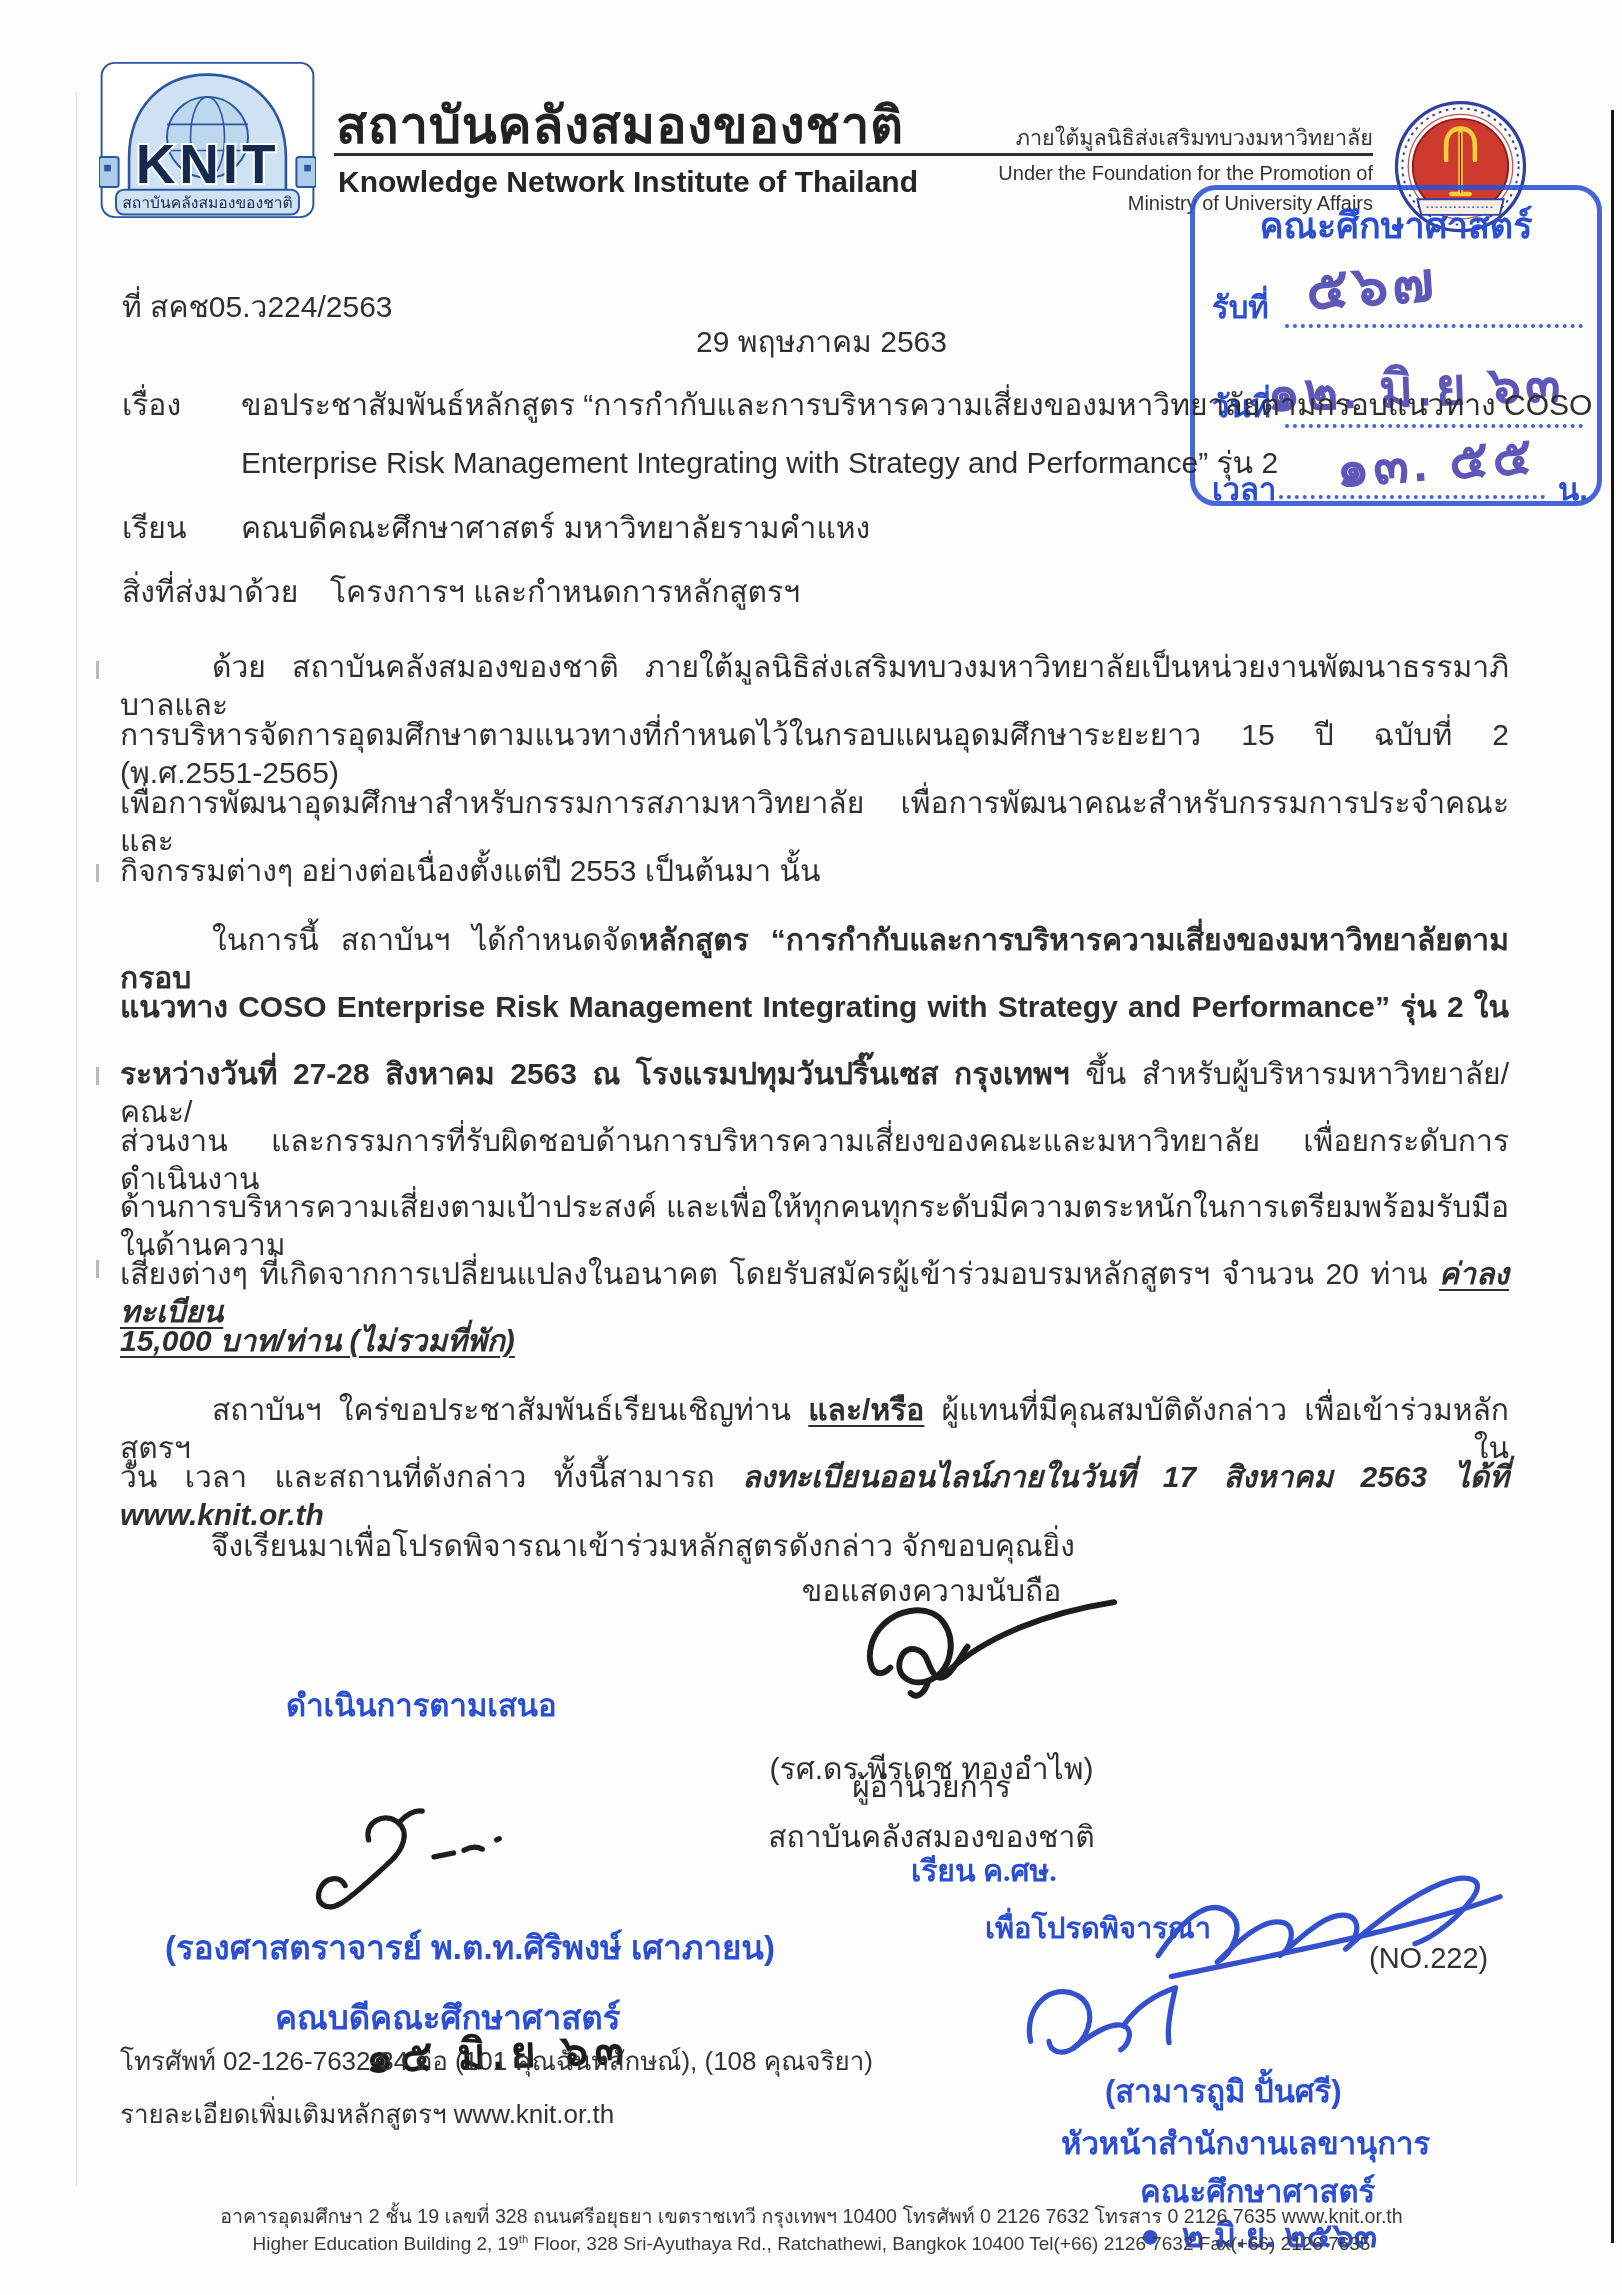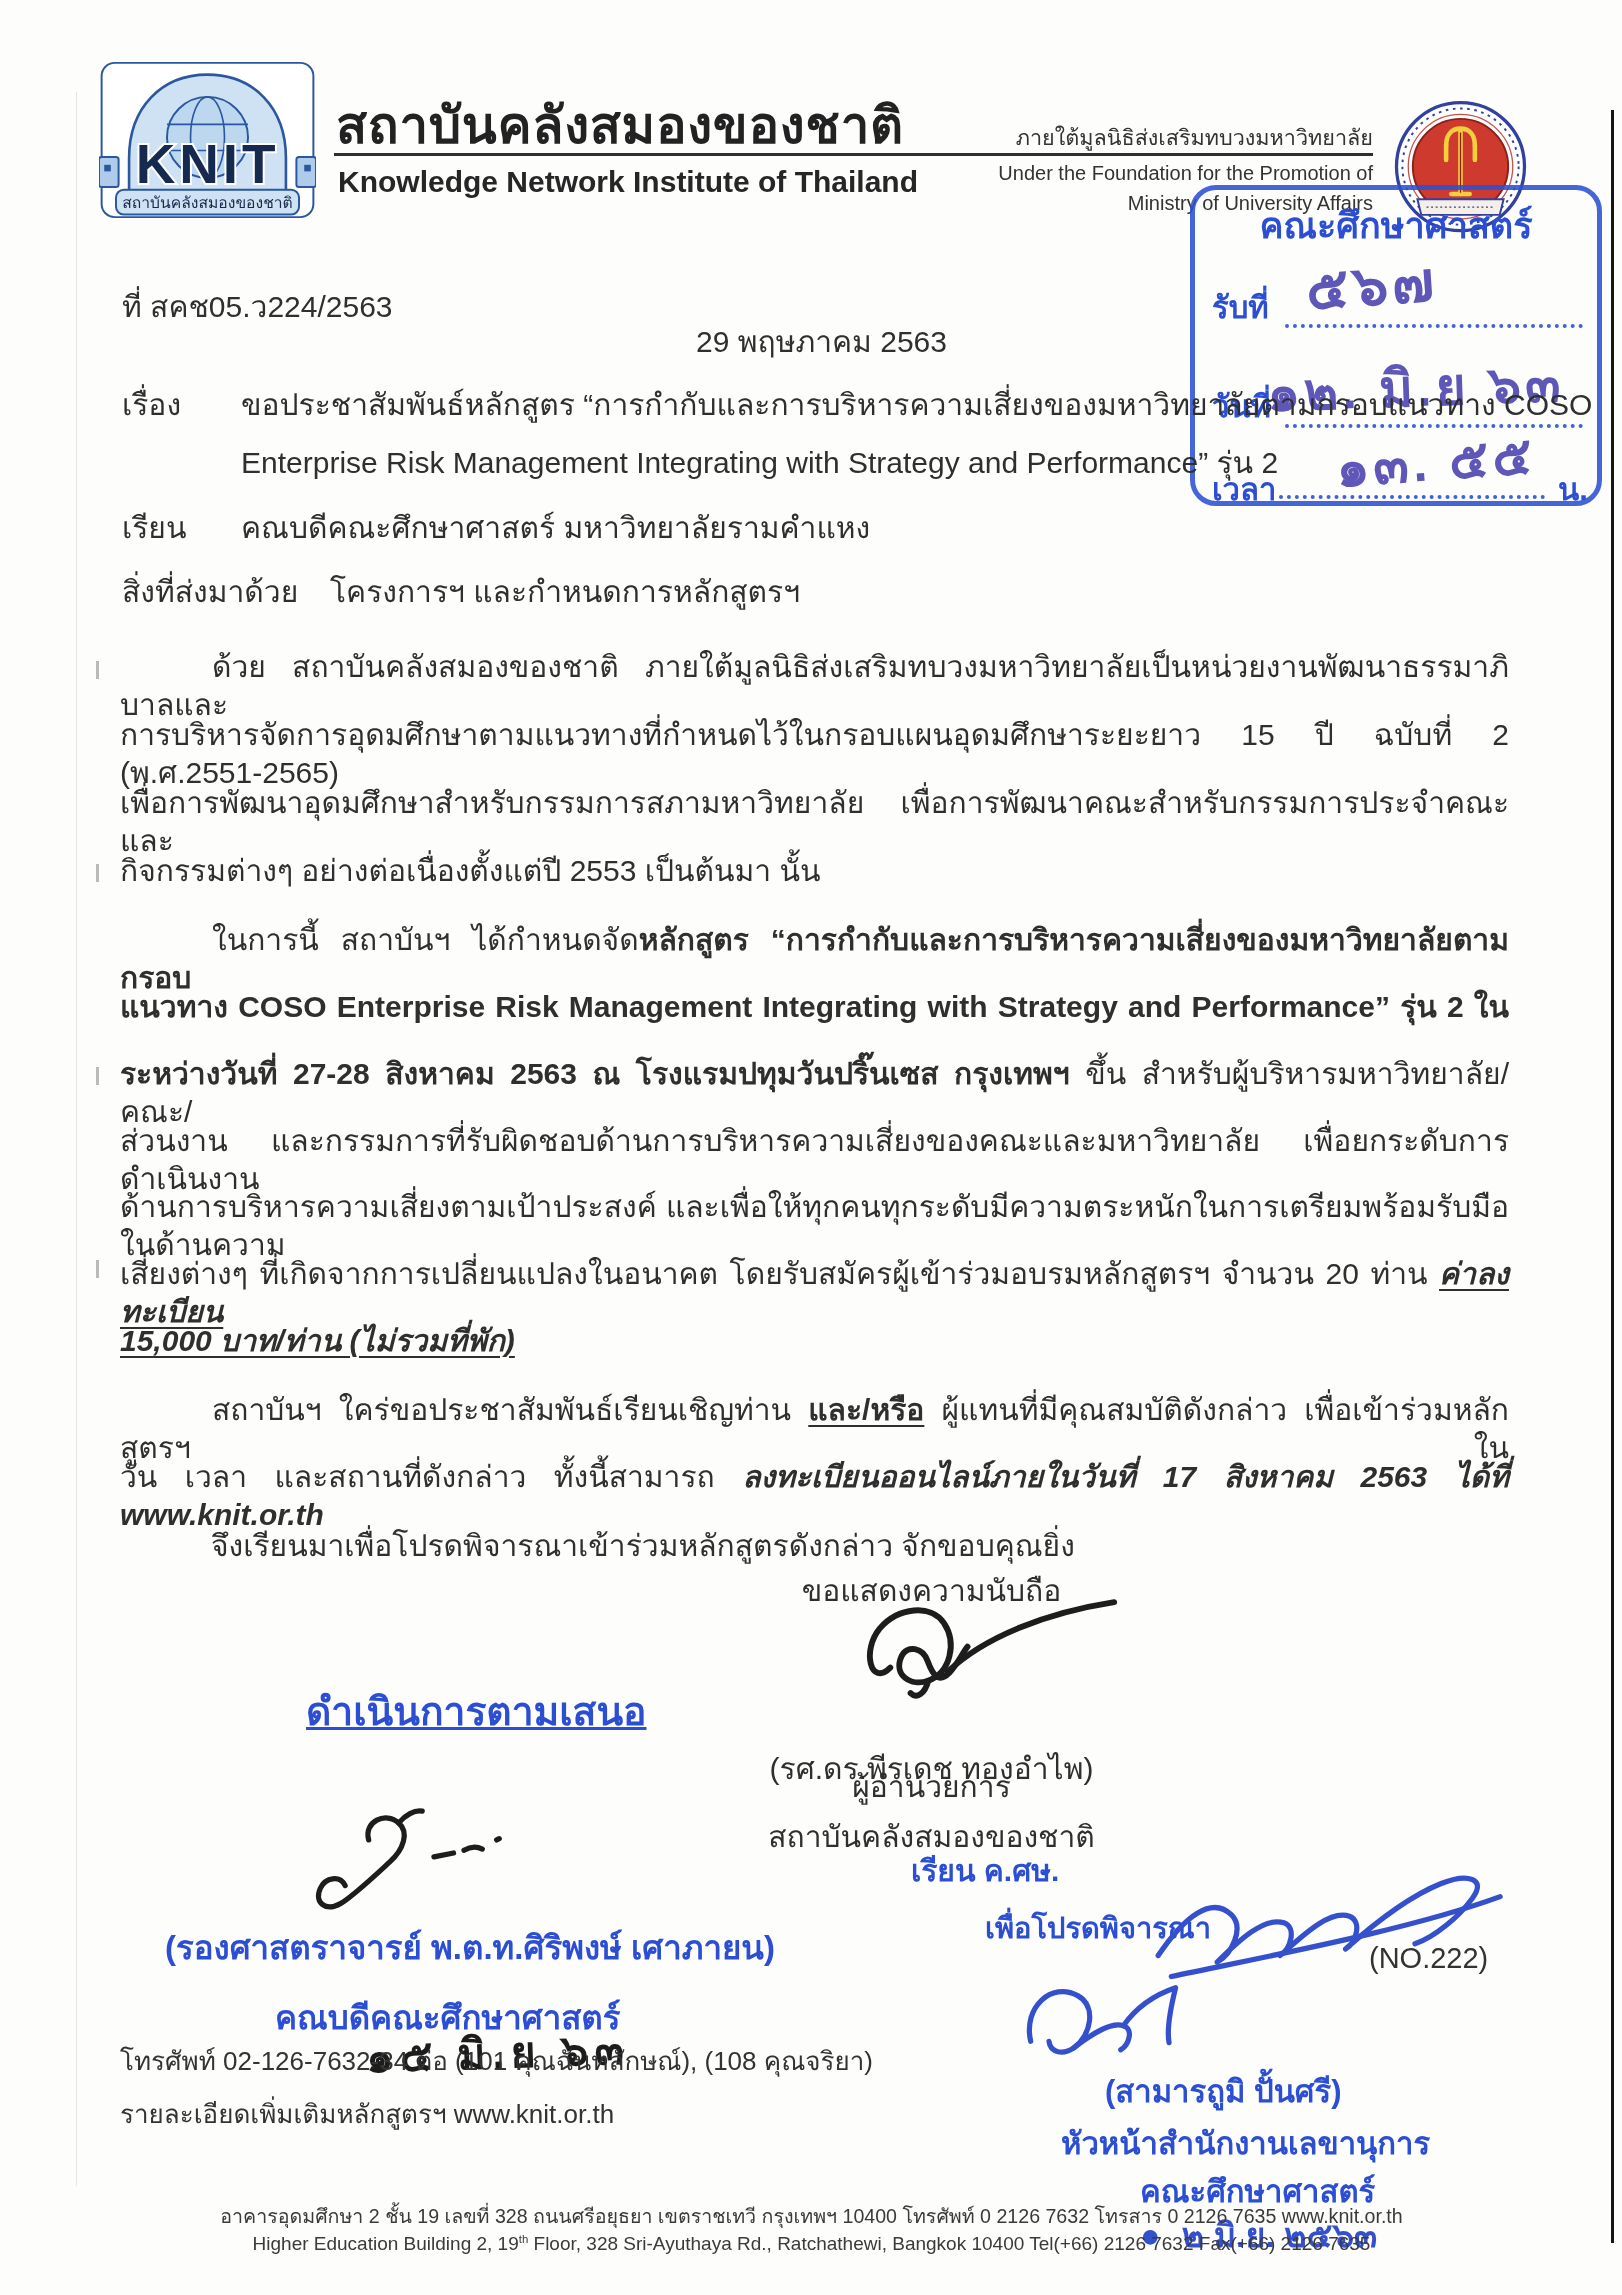--- a/index.html
+++ b/index.html
@@ -148,40 +148,40 @@
       <path d="M60,120 C30,150 16,94 44,60 C72,28 122,22 142,52 C162,82 152,128 118,140 C92,149 64,132 77,103 C86,84 110,90 117,110 C125,132 134,144 150,128 C163,114 170,98 178,88" stroke="#1d1d1d" stroke-width="9"></path>
       <path d="M118,140 C113,160 100,168 91,159" stroke="#1d1d1d" stroke-width="9"></path>
       <path d="M148,126 C205,72 300,36 402,20" stroke="#1d1d1d" stroke-width="9"></path>
     </svg>
   </div>
 
   <div class="abs bl nw center-col" style="top:1714px;margin-top:36px;">(รศ.ดร.พีรเดช  ทองอำไพ)</div>
   <div class="abs bl nw center-col" style="top:1768px;">ผู้อำนวยการ</div>
   <div class="abs bl nw center-col" style="top:1818px;">สถาบันคลังสมองของชาติ</div>
 
-  <div class="abs stampblue nw" style="left:306px; top:1680px; font-size:39px;text-decoration:underline;">ดำเนินการตามเสนอ</div>
+  <div class="abs stampblue nw" style="left:286px; top:1680px; font-size:31px;">ดำเนินการตามเสนอ</div>
 
   <div class="abs sig" style="left:306px; top:1794px;">
     <svg width="222" height="131" viewBox="0 0 340 200">
       <path d="M96,70 C88,42 122,26 142,44 C158,58 150,84 128,104 C104,126 70,158 52,168 C30,180 12,166 22,144 C30,127 52,124 60,140" stroke="#1d1d1d" stroke-width="8"></path>
       <path d="M142,44 C152,32 166,24 178,26" stroke="#1d1d1d" stroke-width="8"></path>
       <path d="M196,96 L226,90" stroke="#1d1d1d" stroke-width="8"></path>
       <path d="M242,86 C252,80 262,80 270,84" stroke="#1d1d1d" stroke-width="8"></path>
       <path d="M292,70 L296,68" stroke="#1d1d1d" stroke-width="8"></path>
     </svg>
   </div>
 
   <div class="abs stampblue nw" style="left:165px; top:1921px; font-size:33px;">(รองศาสตราจารย์ พ.ต.ท.ศิริพงษ์ เศาภายน)</div>
   <div class="abs stampblue nw" style="left:275px; top:1991px; font-size:33px;">คณบดีคณะศึกษาศาสตร์</div>
   <div class="abs hand-black nw" style="left:366px; top:2019px; font-size:43px; transform:rotate(-2deg);">๑๕ มิ.ย ๖๓</div>
 
   <div class="abs nw" style="left:120px; top:2040px; font-size:26px; color:#333;">โทรศัพท์  02-126-7632-34 ต่อ (101 คุณฉันทลักษณ์), (108 คุณจริยา)</div>
   <div class="abs nw" style="left:120px; top:2093px; font-size:26px; color:#333;">รายละเอียดเพิ่มเติมหลักสูตรฯ www.knit.or.th</div>
 
-  <div class="abs stampblue nw" style="left:911px; top:1847px; font-size:30px;">เรียน  ค.ศษ.</div>
+  <div class="abs stampblue nw" style="left:911px; top:1847px; font-size:30px;font-family:Liberation Serif, serif;">เรียน  ค.ศษ.</div>
   <div class="abs stampblue nw" style="left:985px; top:1905px; font-size:29px;">เพื่อโปรดพิจารณา</div>
 
   <div class="abs sig" style="left:1132px; top:1818px;">
     <svg width="393" height="190" viewBox="0 0 600 290">
       <path d="M40,210 C80,150 122,118 152,148 C172,168 152,208 130,220 C162,188 202,150 232,160 C252,167 242,200 226,210 C262,178 302,140 332,150 C352,158 342,190 326,200 C362,168 422,120 472,100 C512,84 542,92 520,122 C500,150 462,182 432,192" stroke="#3550cc" stroke-width="8"></path>
       <path d="M60,242 C200,212 420,172 562,120" stroke="#3550cc" stroke-width="8"></path>
     </svg>
   </div>
 
   <div class="abs nw" style="left:1369px; top:1942px; font-size:29px; color:#333;">(NO.222)</div>

